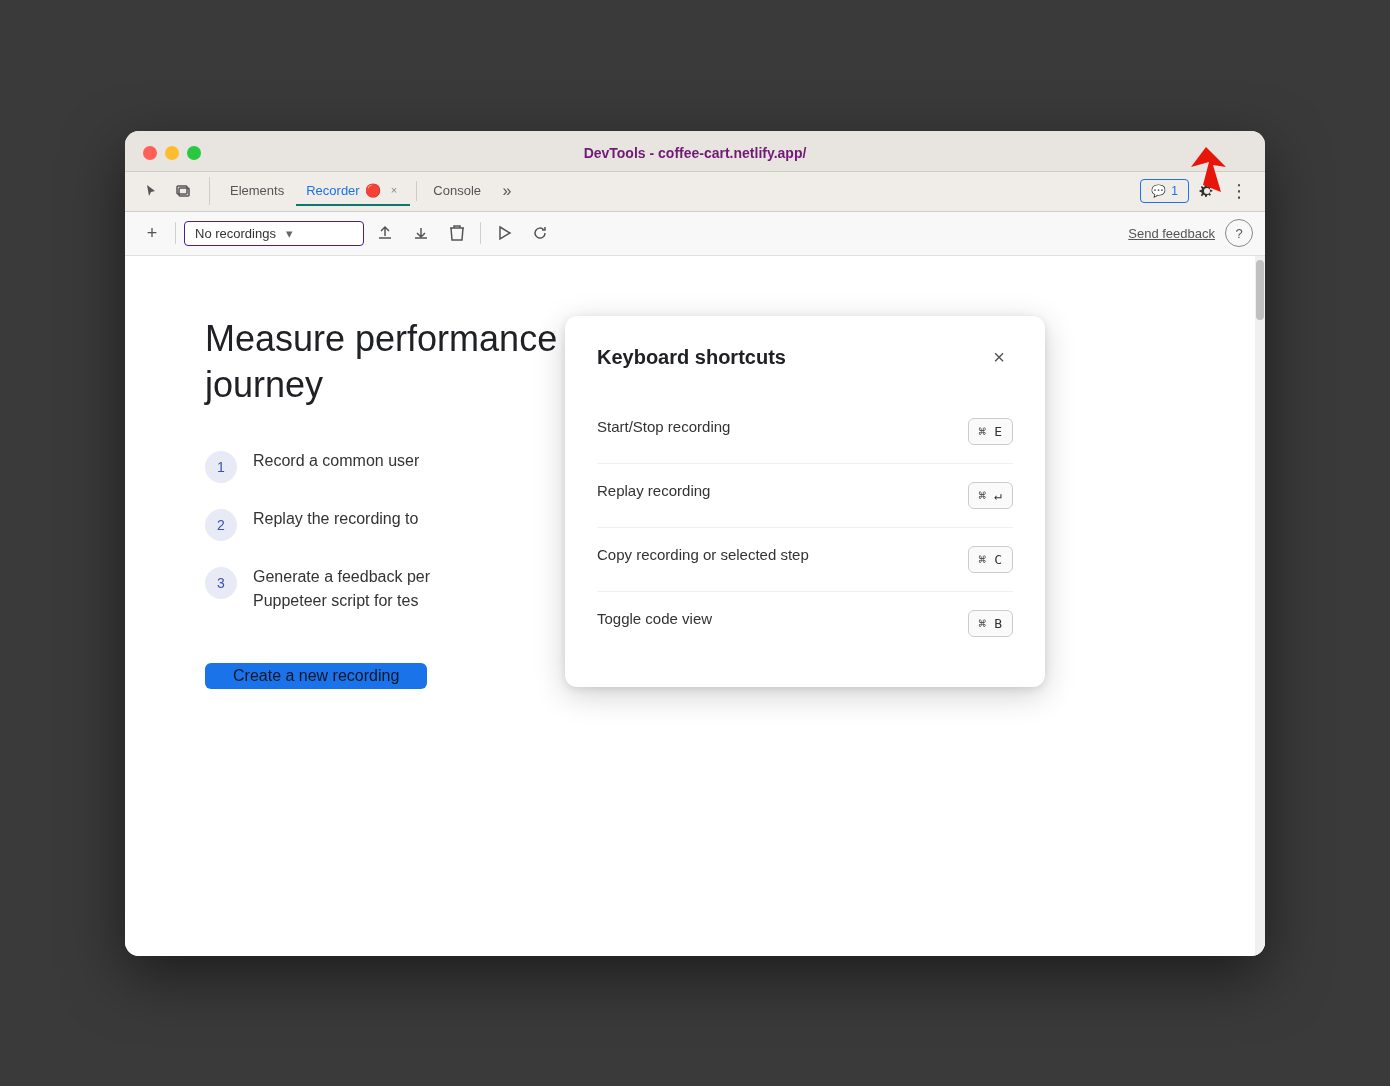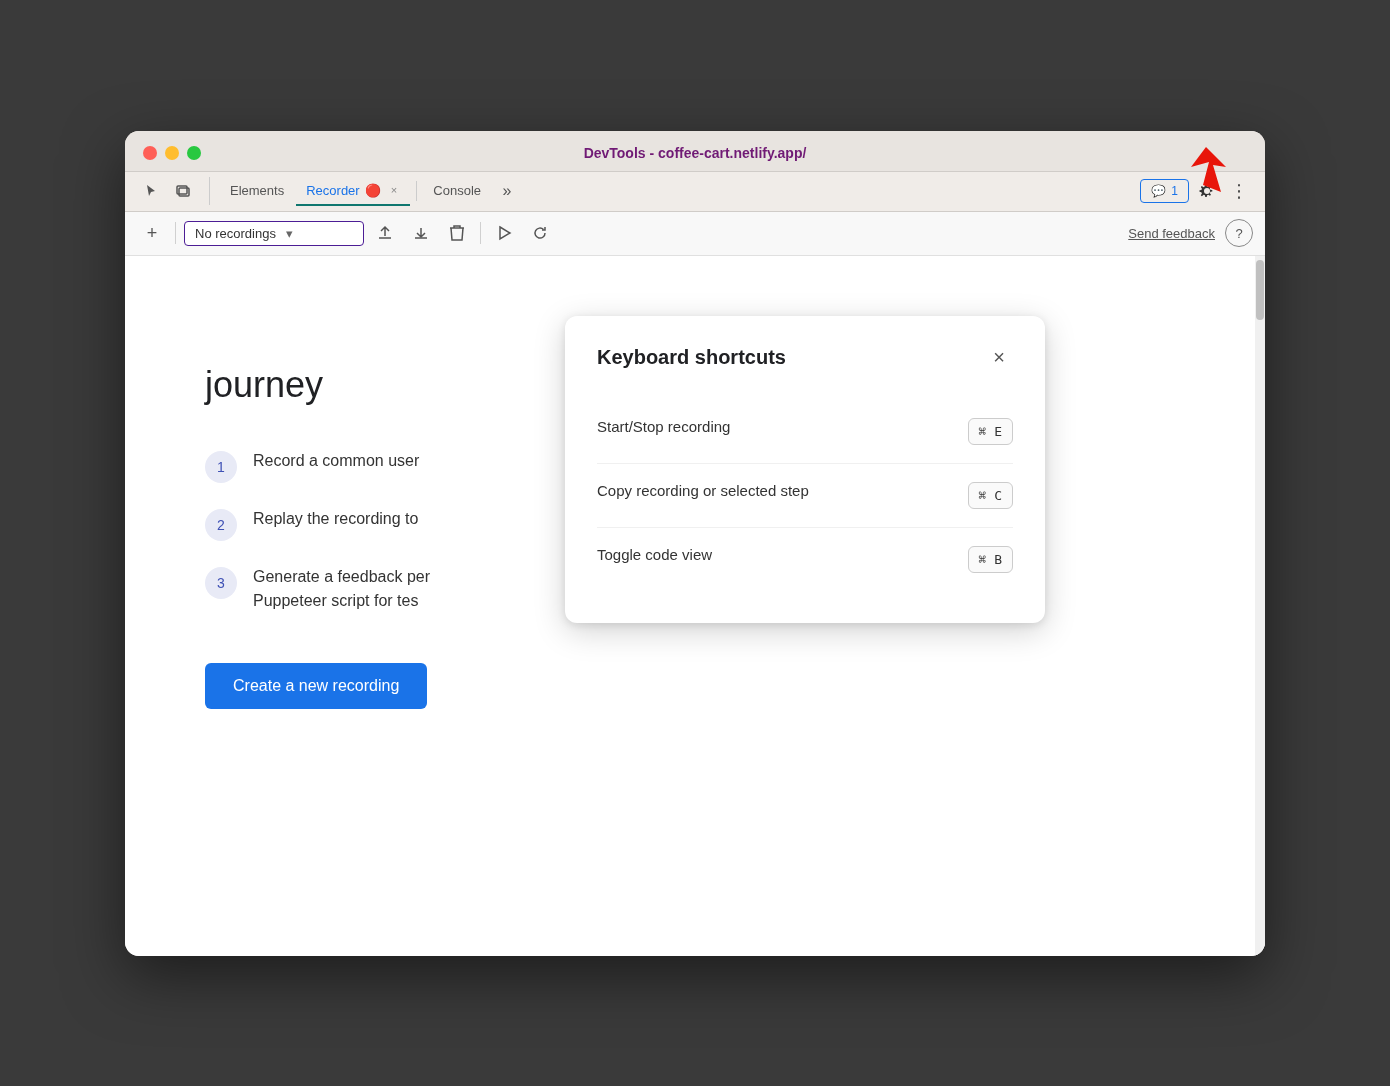--- a/index.html
+++ b/index.html
@@ -259,24 +259,24 @@
 
     .step-text {
       font-size: 16px;
       color: #333;
       line-height: 1.5;
       max-width: 380px;
     }
 
     .create-btn {
       background: #1a73e8;
-      color: #ffffff;
+      color: #0f172a;
       border: none;
       border-radius: 6px;
-      padding: 14px 28px;
+      padding: 4px 28px;
       font-size: 16px;
       font-weight: 500;
       cursor: pointer;
     }
 
     
     .modal-overlay {
       position: absolute;
       top: 0; left: 0; right: 0; bottom: 0;
       pointer-events: none;
@@ -491,21 +491,21 @@
   </div>
 
   <div class="main-content">
 
     
     <div class="scrollbar">
       <div class="scrollbar-thumb"></div>
     </div>
 
     <h1 class="measure-title">
-      <br>
+      <span>Measure performance</span><br>
       <span>journey</span>
     </h1>
 
     <div class="steps-list">
       <div class="step-item">
         <div class="step-number">
           <span>1</span>
         </div>
         <div class="step-text">
           <span>Record a common user</span>
@@ -542,20 +542,24 @@
           <button class="modal-close">
             <span>×</span>
           </button>
         </div>
 
         <div class="shortcut-row">
           <span class="shortcut-label">Start/Stop recording</span>
           <span class="shortcut-key">⌘ E</span>
         </div>
 
+        <div class="shortcut-row">
+          <span class="shortcut-label">Replay recording</span>
+          <span class="shortcut-key">⌘ ↵</span>
+        </div>
 
         <div class="shortcut-row">
           <span class="shortcut-label">Copy recording or selected step</span>
           <span class="shortcut-key">⌘ C</span>
         </div>
 
         <div class="shortcut-row">
           <span class="shortcut-label">Toggle code view</span>
           <span class="shortcut-key">⌘ B</span>
         </div>

